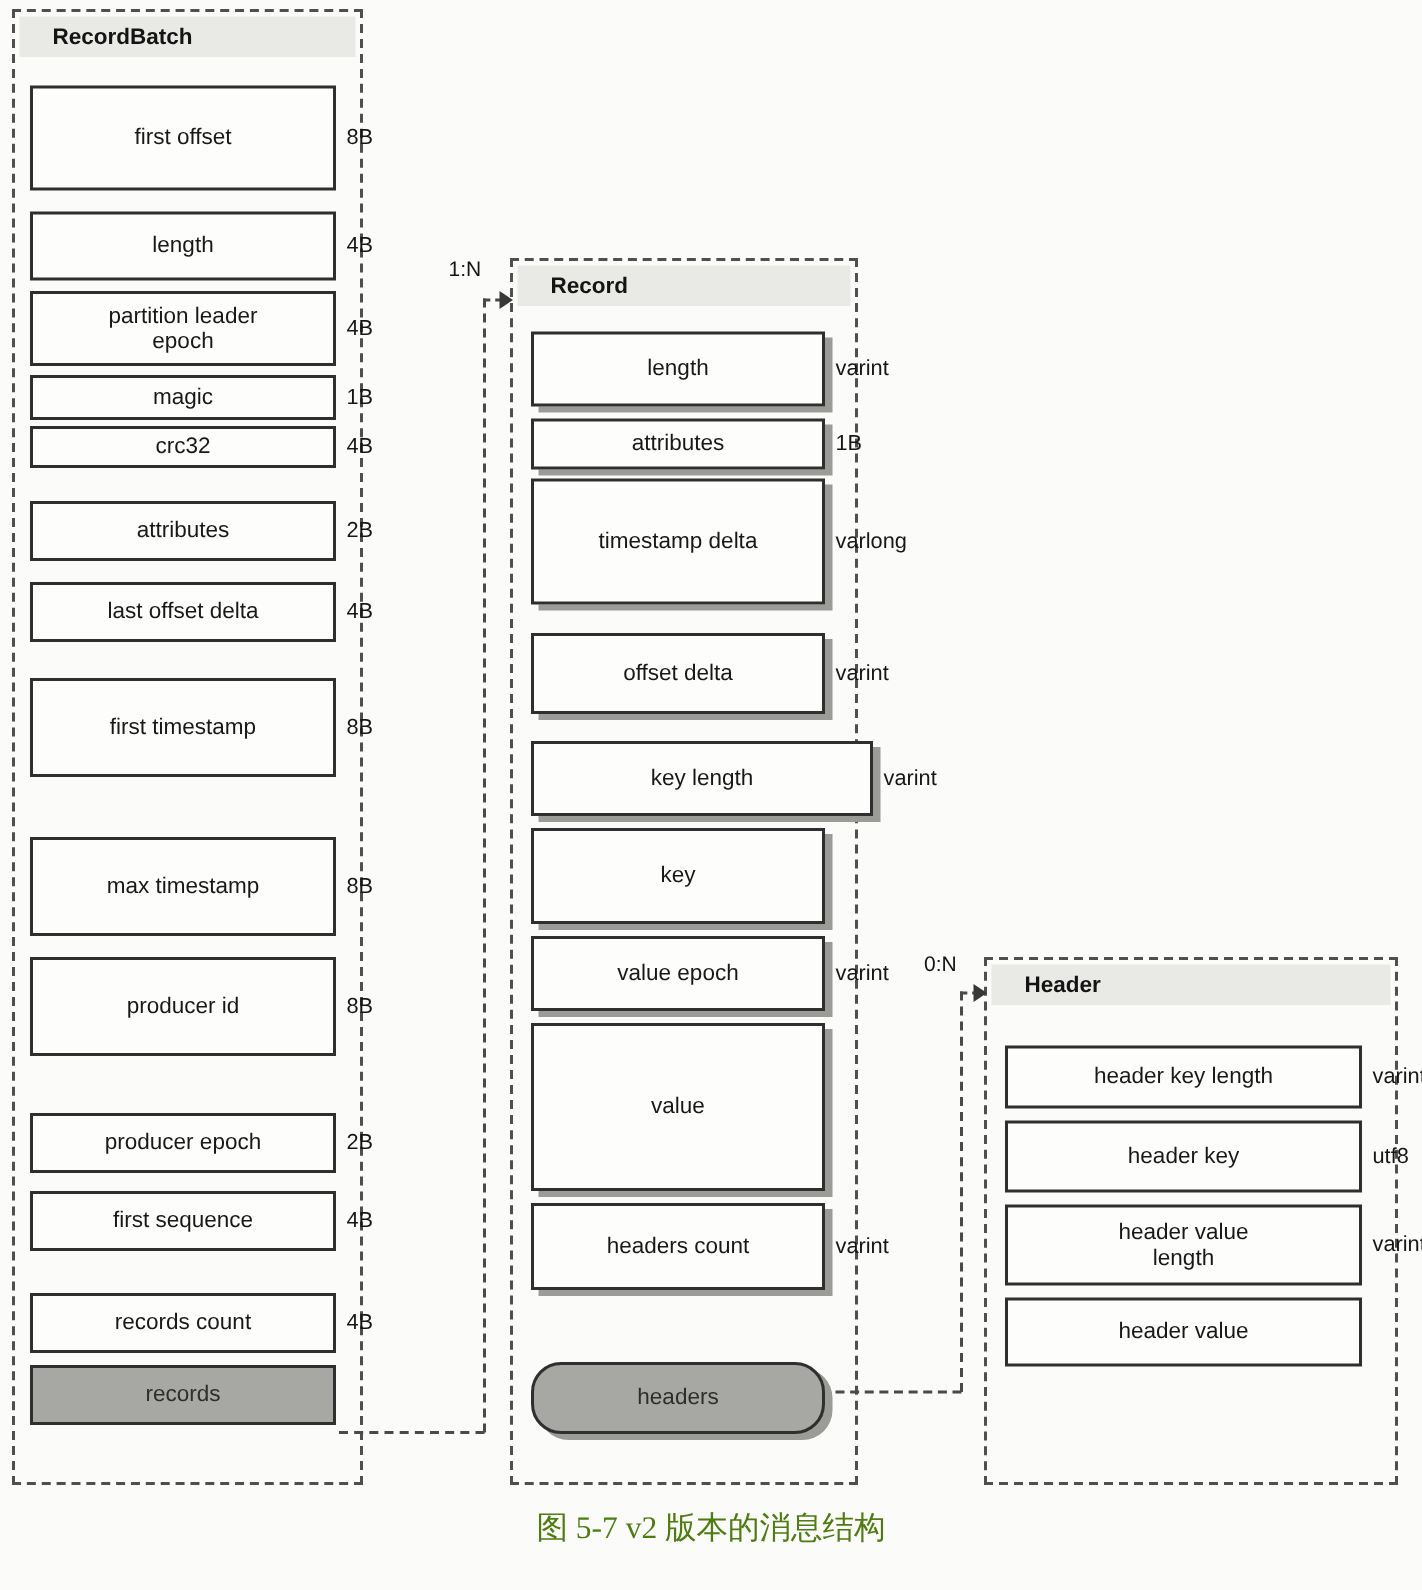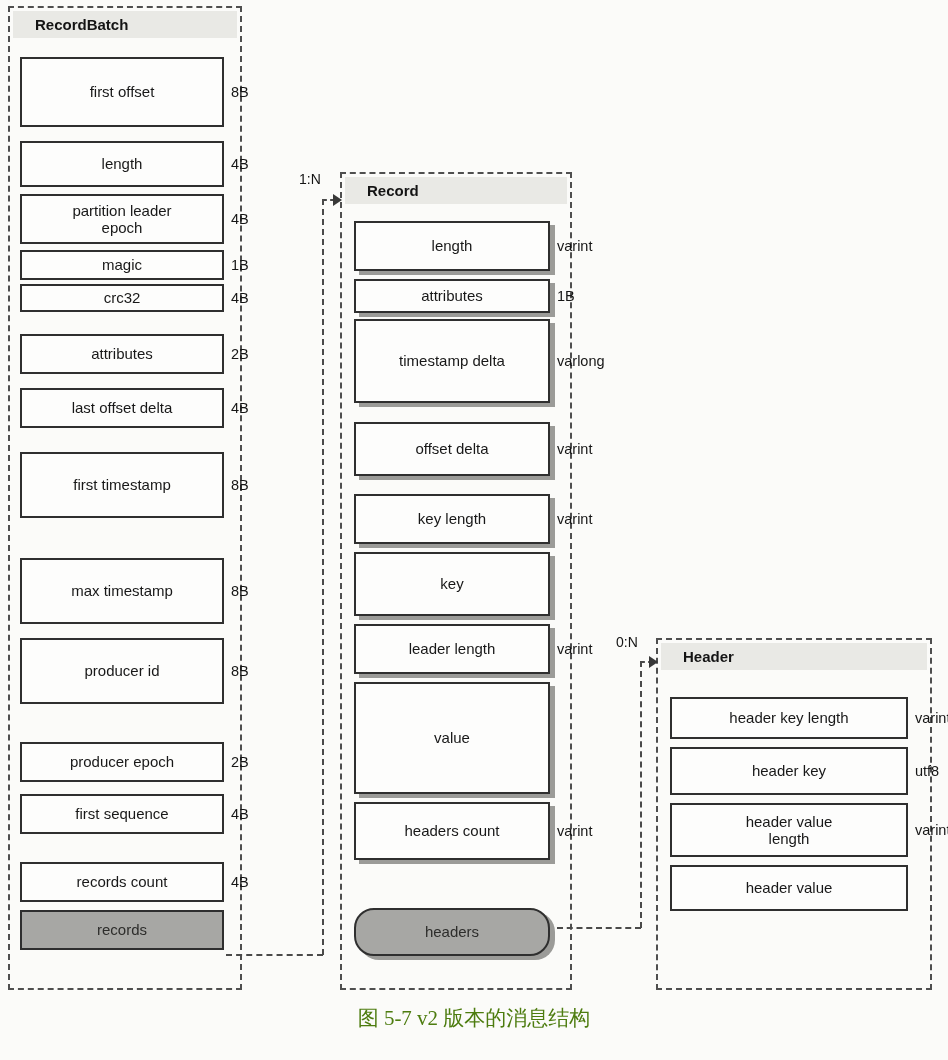--- a/index.html
+++ b/index.html
@@ -134,29 +134,29 @@
         <span class="fsize">1B</span>
       </div>
       <div class="fbox shadowed" style="width:196px;height:84px;margin-bottom:19px;">
         <span class="flabel">timestamp delta</span>
         <span class="fsize">varlong</span>
       </div>
       <div class="fbox shadowed" style="width:196px;height:54px;margin-bottom:18px;">
         <span class="flabel">offset delta</span>
         <span class="fsize">varint</span>
       </div>
-      <div class="fbox shadowed" style="width:196px;height:50px;margin-bottom:8px;">
+      <div class="fbox shadowed" style="width:228px;height:50px;margin-bottom:8px;">
         <span class="flabel">key length</span>
         <span class="fsize">varint</span>
       </div>
       <div class="fbox shadowed" style="width:196px;height:64px;margin-bottom:8px;">
         <span class="flabel">key</span>
       </div>
       <div class="fbox shadowed" style="width:196px;height:50px;margin-bottom:8px;">
-        <span class="flabel">leader length</span>
+        <span class="flabel">value epoch</span>
         <span class="fsize">varint</span>
       </div>
       <div class="fbox shadowed" style="width:196px;height:112px;margin-bottom:8px;">
         <span class="flabel">value</span>
       </div>
       <div class="fbox shadowed" style="width:196px;height:58px;margin-bottom:48px;">
         <span class="flabel">headers count</span>
         <span class="fsize">varint</span>
       </div>
       <div class="fbox gray shadowed" style="width:196px;height:48px;border-radius:20px;">

